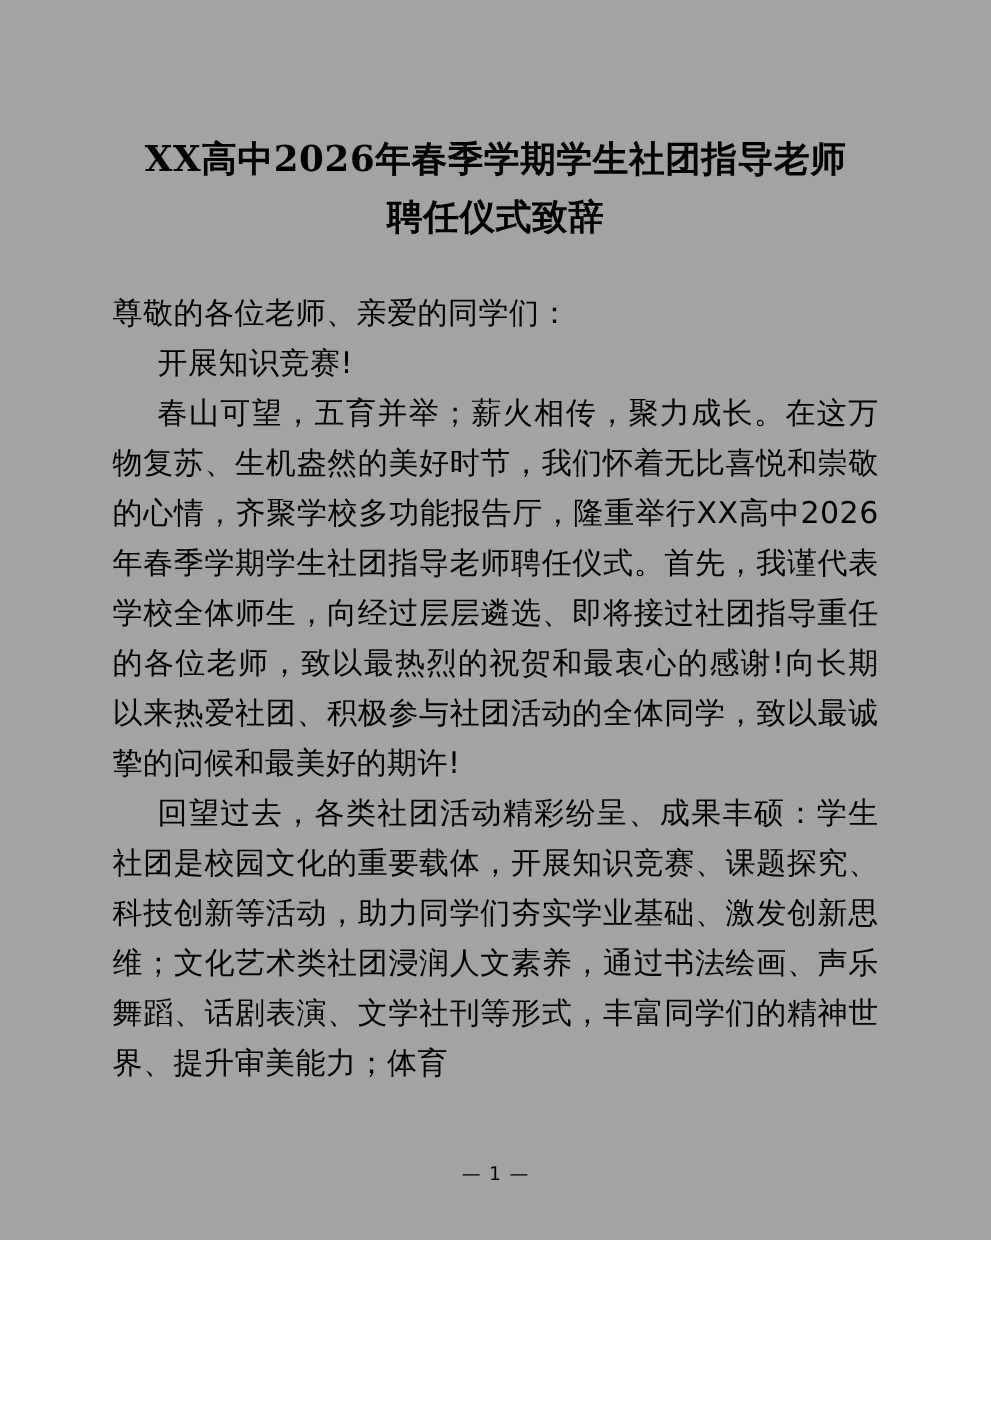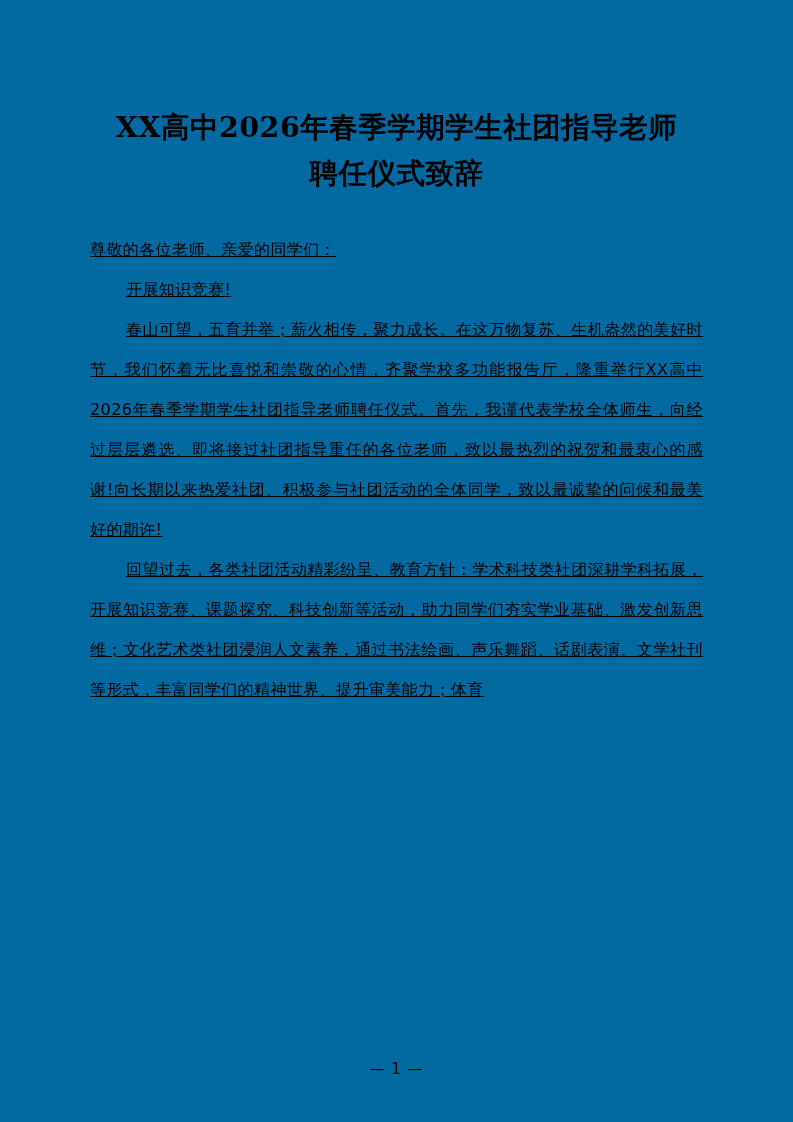--- a/index.html
+++ b/index.html
@@ -2,46 +2,45 @@
 <html><head>
 <meta charset="utf-8">
 <style>
   html, body {
     margin: 0;
     padding: 0;
     background: #ffffff;
   }
   .page {
     width: 793px;
-    height: 1122px;
+    height: 992px;
     position: relative;
-    background: #0369a1;
+    background: #a3a3a3;
     box-sizing: border-box;
     padding: 104px 90px 96px 90px;
     font-family: "DejaVu Sans", "Liberation Sans", sans-serif;
     color: #000000;
     overflow: hidden;
   }
   .doc-title {
     font-family: "DejaVu Serif", "Liberation Serif", serif;
     font-weight: bold;
     font-size: 28.5px;
     line-height: 46px;
     text-align: center;
     letter-spacing: 0.5px;
     margin: 0 14px 34px 14px;
   }
   .body-text {
     font-family: "DejaVu Sans", "Liberation Sans", sans-serif;
-    font-size: 16px;
+    font-size: 24px;
     line-height: 40px;
     text-align: justify;
     text-justify: inter-ideograph;
     letter-spacing: 0.4px;
-    text-decoration: underline;
   }
   .para {
     margin: 0;
     text-indent: 0;
   }
   .para.indent {
     text-indent: 36px;
   }
   .footer {
     position: absolute;
@@ -59,18 +58,18 @@
 <body>
 
 <div class="page">
 
   <h1 class="doc-title">XX高中2026年春季学期学生社团指导老师聘任仪式致辞</h1>
 
   <div class="body-text">
     <p class="para">尊敬的各位老师、亲爱的同学们：</p>
     <p class="para indent">开展知识竞赛!</p>
     <p class="para indent">春山可望，五育并举；薪火相传，聚力成长。在这万物复苏、生机盎然的美好时节，我们怀着无比喜悦和崇敬的心情，齐聚学校多功能报告厅，隆重举行XX高中2026年春季学期学生社团指导老师聘任仪式。首先，我谨代表学校全体师生，向经过层层遴选、即将接过社团指导重任的各位老师，致以最热烈的祝贺和最衷心的感谢!向长期以来热爱社团、积极参与社团活动的全体同学，致以最诚挚的问候和最美好的期许!</p>
-    <p class="para indent">回望过去，各类社团活动精彩纷呈、教育方针：学术科技类社团深耕学科拓展，开展知识竞赛、课题探究、科技创新等活动，助力同学们夯实学业基础、激发创新思维；文化艺术类社团浸润人文素养，通过书法绘画、声乐舞蹈、话剧表演、文学社刊等形式，丰富同学们的精神世界、提升审美能力；体育</p>
+    <p class="para indent">回望过去，各类社团活动精彩纷呈、成果丰硕：学生社团是校园文化的重要载体，开展知识竞赛、课题探究、科技创新等活动，助力同学们夯实学业基础、激发创新思维；文化艺术类社团浸润人文素养，通过书法绘画、声乐舞蹈、话剧表演、文学社刊等形式，丰富同学们的精神世界、提升审美能力；体育</p>
   </div>
 
   <div class="footer">— 1 —</div>
 
 </div>
 
 </body></html>

